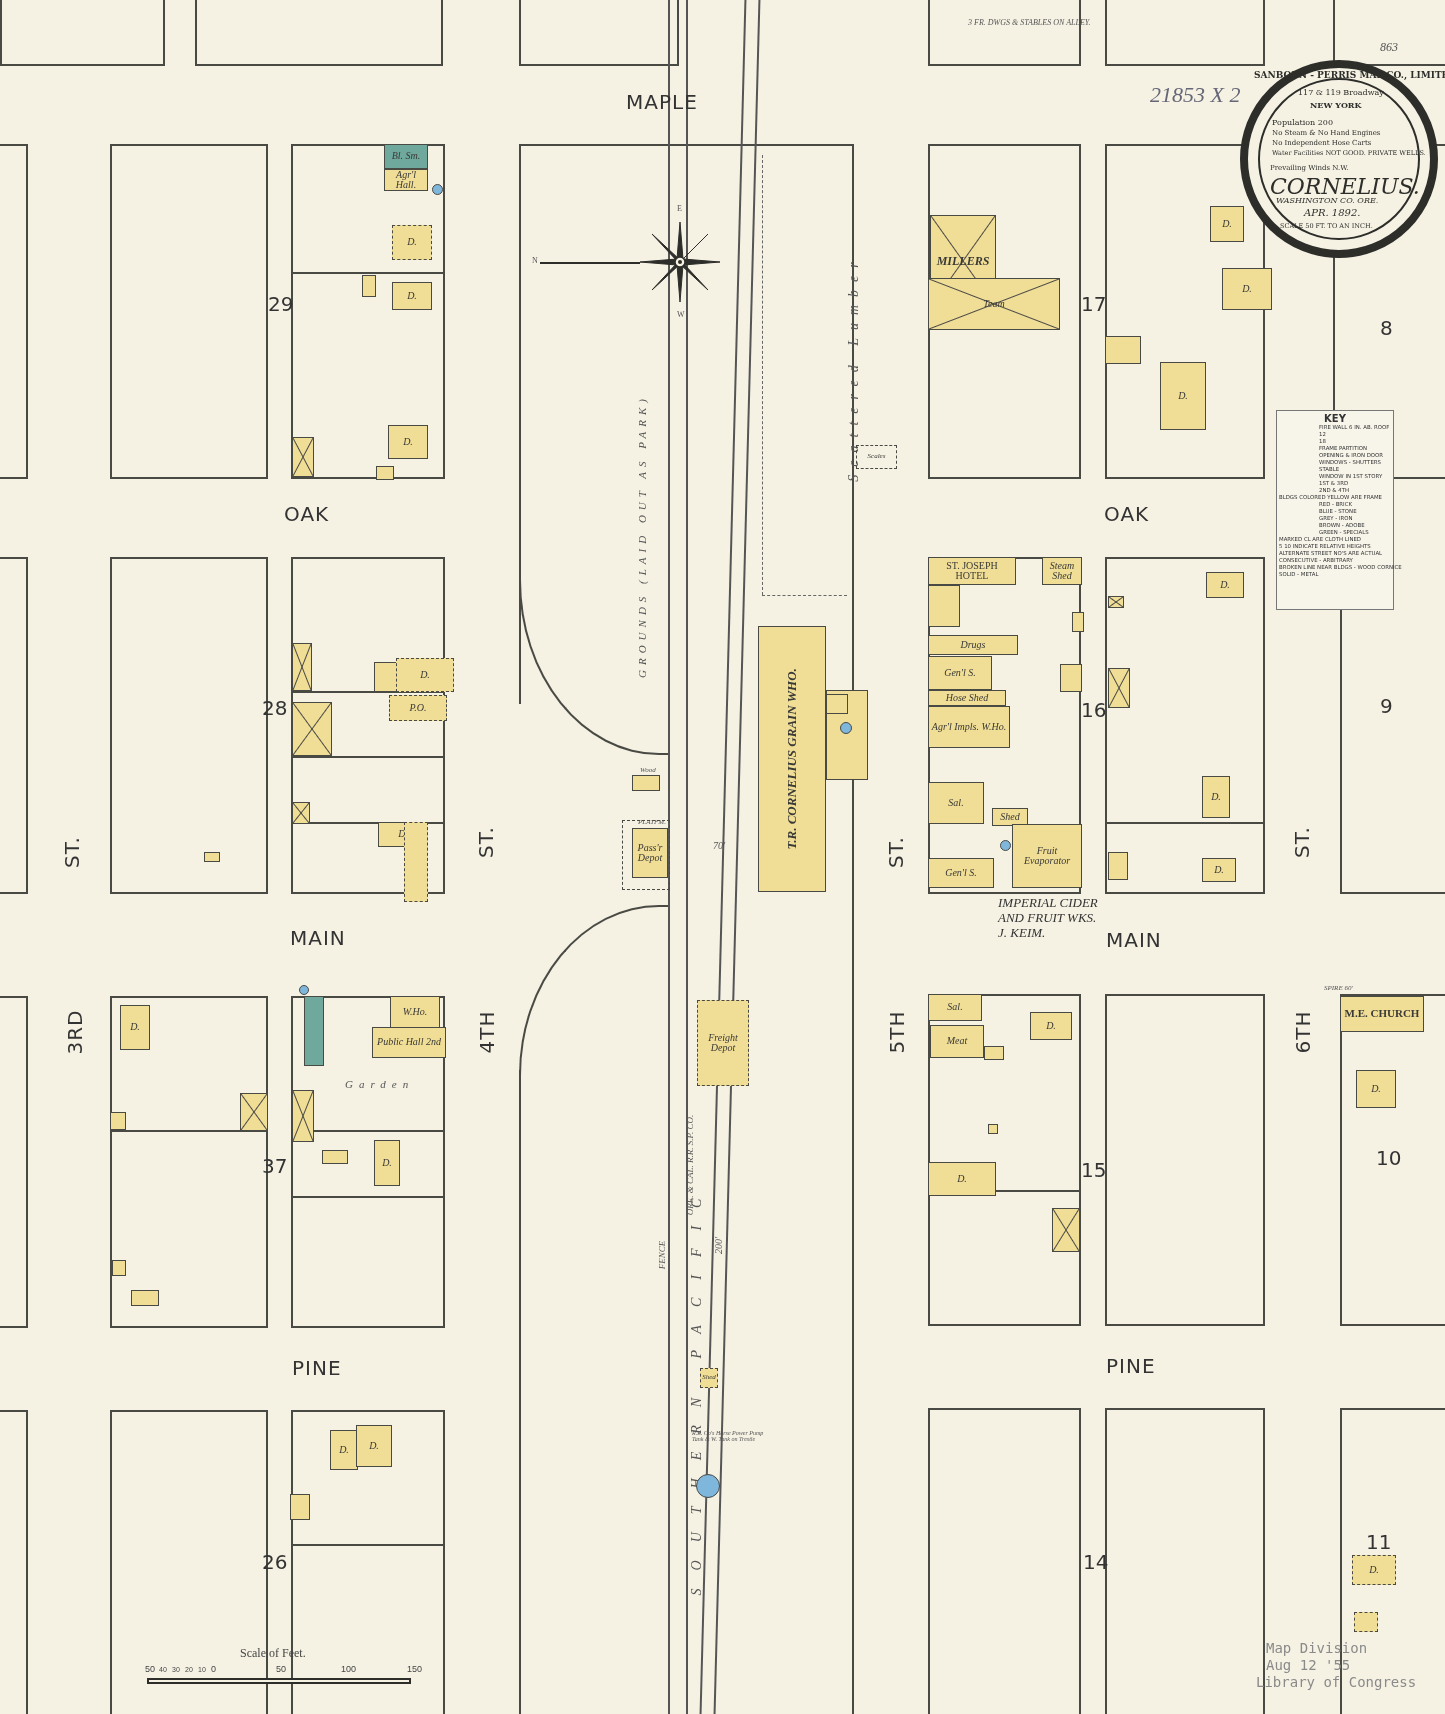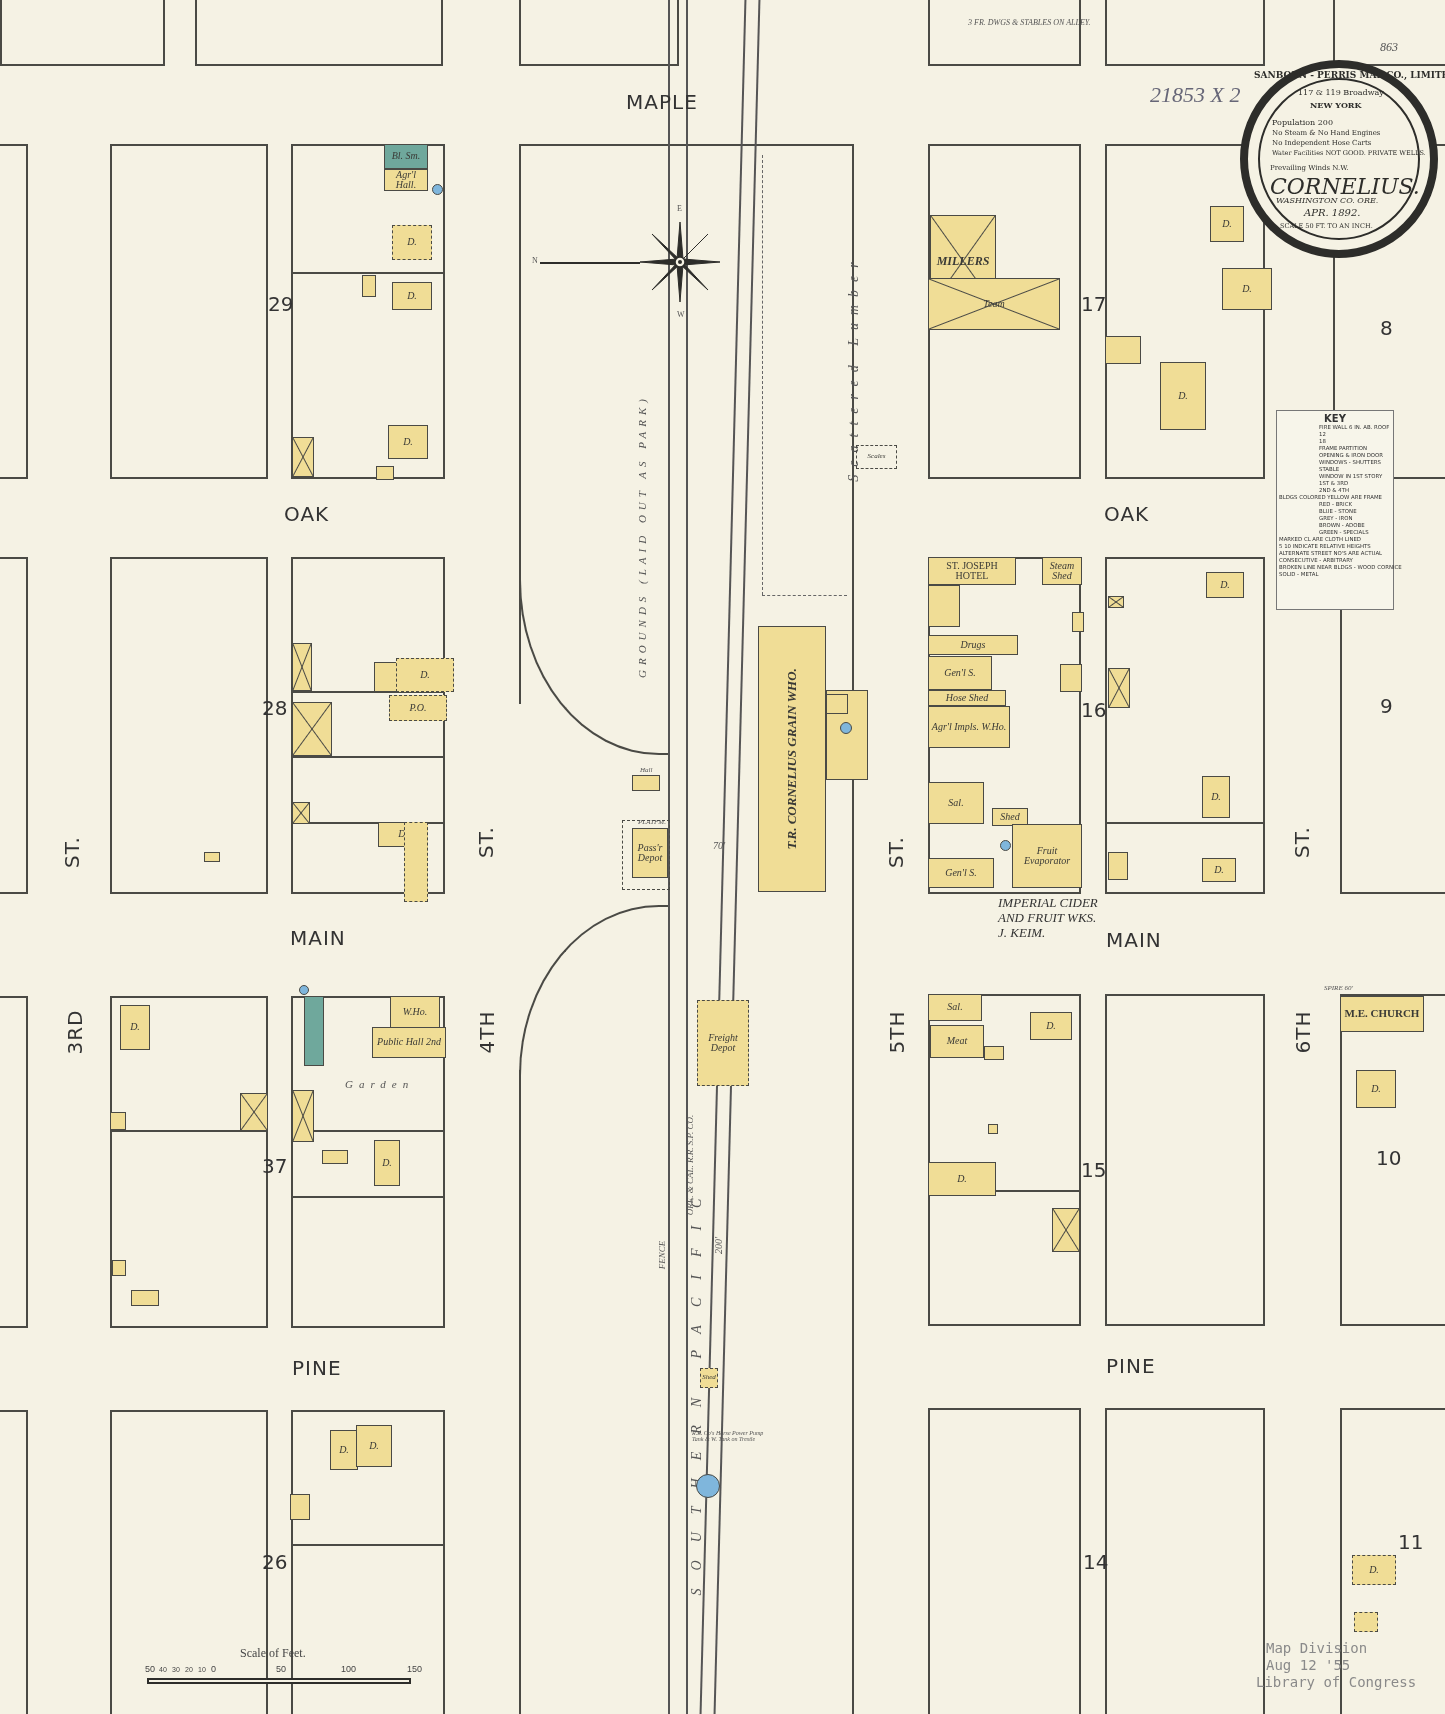--- a/index.html
+++ b/index.html
@@ -166,21 +166,21 @@
   <div class="small" style="left:677px;top:310px;font-style:normal;font-size:8px;">W</div>
 
   <div class="bldg" style="left:758px;top:626px;width:68px;height:266px;">
     <span style="transform:rotate(-90deg);white-space:nowrap;font-size:13px;font-weight:bold;">T.R. CORNELIUS GRAIN WHO.</span>
   </div>
   <div class="bldg" style="left:826px;top:690px;width:42px;height:90px;"></div>
   <div class="bldg" style="left:826px;top:694px;width:22px;height:20px;background:#f0dd96;"></div>
   <div class="tank" style="left:840px;top:722px;width:10px;height:10px;"></div>
 
   <div class="bldg" style="left:632px;top:775px;width:28px;height:16px;"></div>
-  <div class="small" style="left:640px;top:766px;font-size:7px;">Hall</div>
+  <div class="small" style="left:640px;top:766px;font-size:7px;">Wood</div>
   <div class="bldg dash" style="left:622px;top:820px;width:48px;height:70px;background:transparent;"></div>
   <div class="bldg" style="left:632px;top:828px;width:36px;height:50px;">
       <span>Pass'r Depot</span>
     </div>
   <div class="small" style="left:638px;top:818px;font-size:7px;">PLATFM.</div>
 
   <div class="bldg dash" style="left:697px;top:1000px;width:52px;height:86px;">
       <span>Freight Depot</span>
     </div>
 
@@ -279,21 +279,21 @@
   <div class="block" style="left:1340px;top:600px;width:130px;height:294px;border-right:none;border-top:none;"></div>
   <div class="blocknum" style="left:1380px;top:694px;">9</div>
   <div class="block" style="left:1340px;top:994px;width:130px;height:332px;border-right:none;"></div>
   <div class="blocknum" style="left:1376px;top:1146px;">10</div>
   <div class="bldg" style="left:1340px;top:996px;width:84px;height:36px;">
       <span style="font-style:normal;font-weight:bold;font-size:11px;">M.E. CHURCH</span>
     </div>
   <div class="small" style="left:1324px;top:984px;font-size:7px;">SPIRE 60'</div>
   <div class="bldg" style="left:1356px;top:1070px;width:40px;height:38px;">D.</div>
   <div class="block" style="left:1340px;top:1408px;width:130px;height:320px;border-right:none;"></div>
-  <div class="blocknum" style="left:1366px;top:1530px;margin-left:32px;">11</div>
+  <div class="blocknum" style="left:1366px;top:1530px;">11</div>
   <div class="bldg dash" style="left:1352px;top:1555px;width:44px;height:30px;">D.</div>
   <div class="bldg dash" style="left:1354px;top:1612px;width:24px;height:20px;"></div>
 
   <div class="street" style="left:626px;top:90px;">MAPLE</div>
   <div class="street" style="left:284px;top:502px;">OAK</div>
   <div class="street" style="left:1104px;top:502px;">OAK</div>
   <div class="street" style="left:290px;top:926px;">MAIN</div>
   <div class="street" style="left:1106px;top:928px;">MAIN</div>
   <div class="street" style="left:292px;top:1356px;">PINE</div>
   <div class="street" style="left:1106px;top:1354px;">PINE</div>

